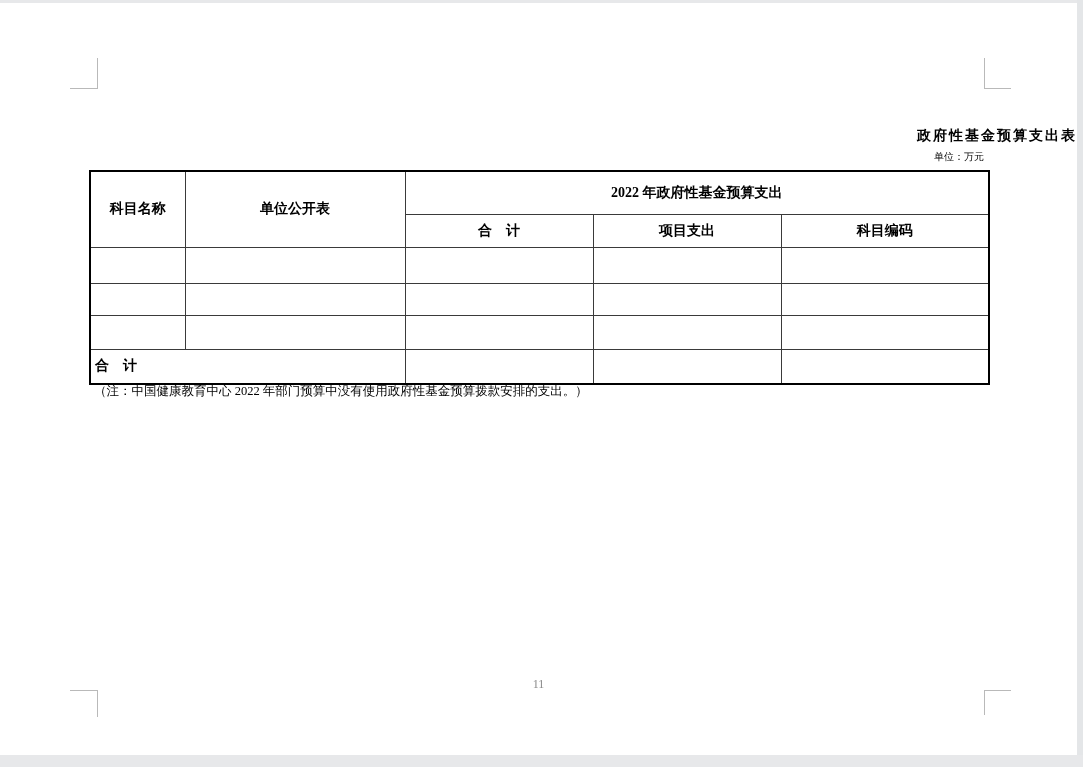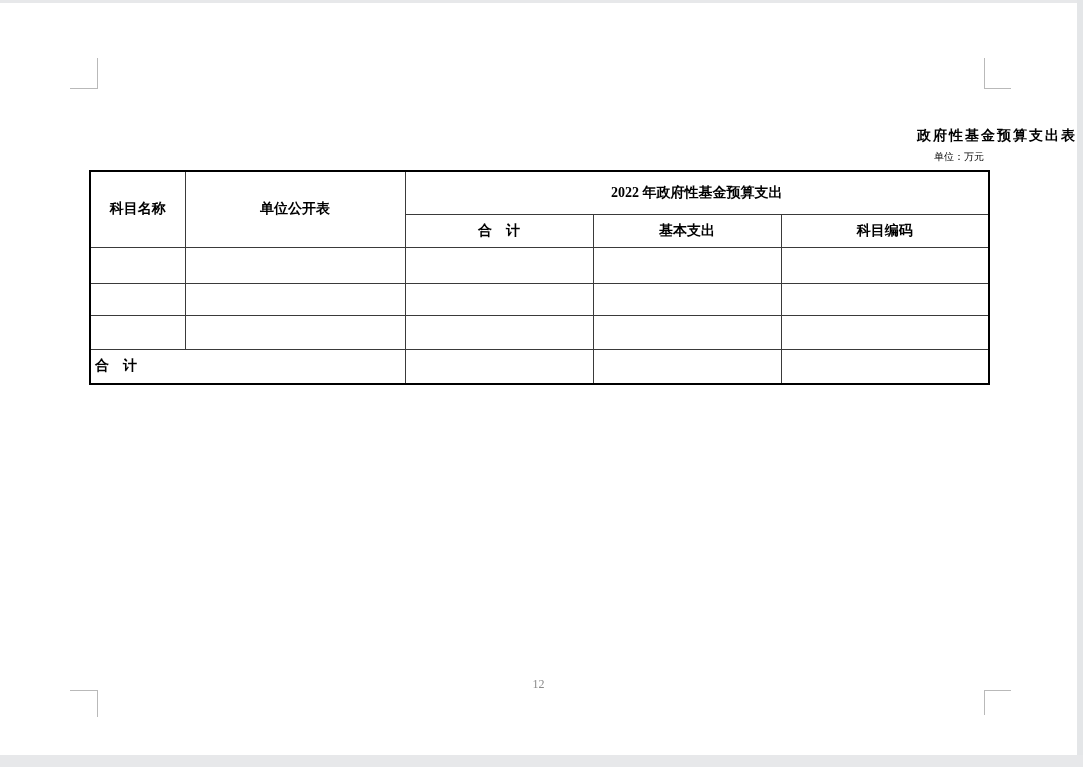--- a/index.html
+++ b/index.html
@@ -100,21 +100,21 @@
       <col style="width:208px">
     </colgroup>
     <tbody>
       <tr class="hrow-1">
         <th rowspan="2">科目名称</th>
         <th rowspan="2">单位公开表</th>
         <th colspan="3">2022 年政府性基金预算支出</th>
       </tr>
       <tr class="hrow-2">
         <th>合　计</th>
-        <th>基本支出</th>
+        <th>项目支出</th>
         <th>科目编码</th>
       </tr>
 
       <tr>
           <td></td>
           <td></td>
           <td></td>
           <td></td>
           <td></td>
         </tr>
@@ -134,15 +134,16 @@
         </tr>
         <tr class="total-row">
         <td colspan="2">合　计</td>
         <td></td>
         <td></td>
         <td></td>
       </tr>
     </tbody>
   </table>
 
-  <div class="page-number">12</div>
+  <div class="note">（注：中国健康教育中心 2022 年部门预算中没有使用政府性基金预算拨款安排的支出。）</div>
+  <div class="page-number">11</div>
 
 </div>
 
 </body></html>

